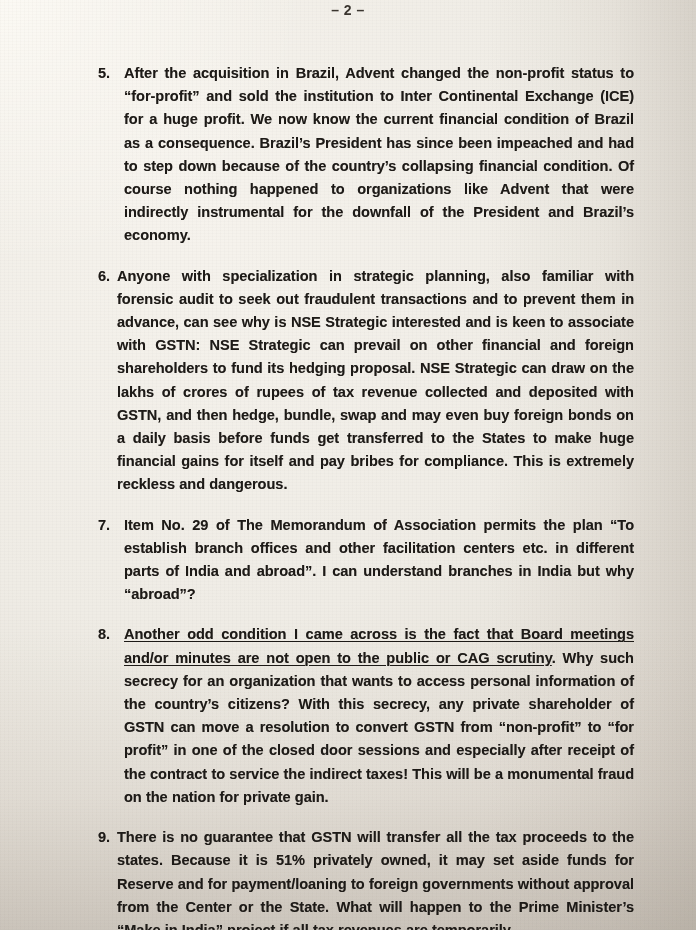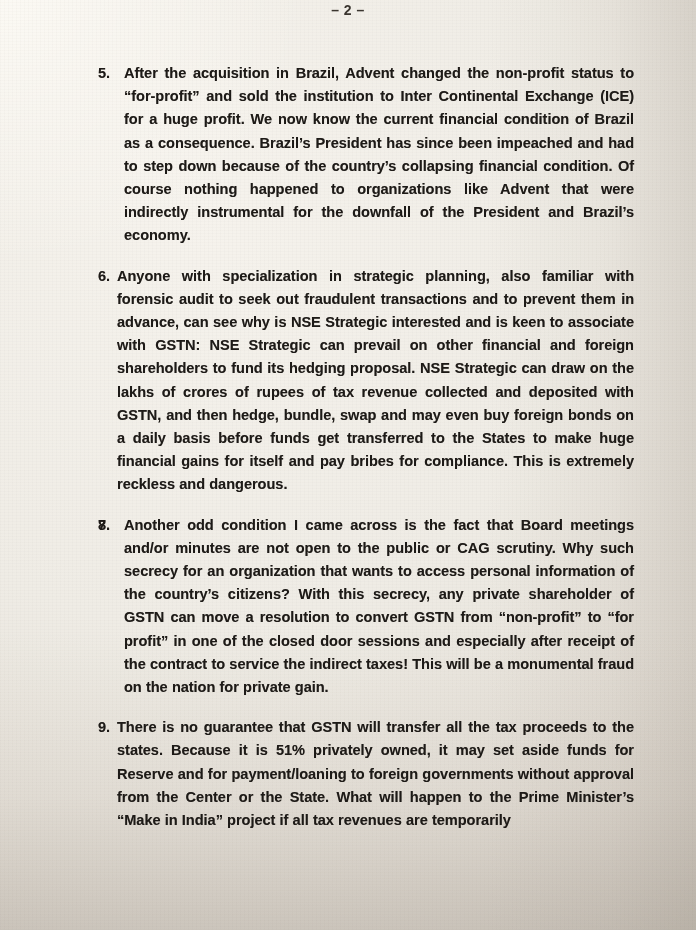--- a/index.html
+++ b/index.html
@@ -103,21 +103,21 @@
     font-weight: 700;
     text-align: left;
     color: #1d1a17;
   }
   
   .para.tight { padding-left: 19px; }
   .para.tight .marker { width: 16px; }
 
   .para .text { display: inline; }
 
-  .u { text-underline-offset: 2px; text-decoration-thickness: 1.1px; }
+  .u { text-decoration: underline; text-underline-offset: 2px; text-decoration-thickness: 1.1px; }
 
   
   .para.clipped { margin-bottom: 0; }
 </style>
 </head>
 <body>
 
 <div class="page">
 
   <div class="shade-topleft"></div>
@@ -131,21 +131,21 @@
 
     <div class="para">
       <span class="marker">5.</span><span class="text">After the acquisition in Brazil, Advent changed the non-profit status to “for-profit” and sold the institution to Inter Continental Exchange (ICE) for a huge profit.  We now  know the current financial condition of Brazil as a consequence.  Brazil’s President has since  been impeached and had to step down because of the country’s collapsing financial condition.  Of course nothing happened to organizations like Advent that were indirectly instrumental for the downfall of the President and Brazil’s economy.</span>
     </div>
 
     <div class="para tight">
       <span class="marker">6.</span><span class="text">Anyone with specialization  in strategic planning, also familiar with forensic audit to seek out fraudulent transactions and to prevent them in advance, can see why is NSE Strategic interested and is keen to associate with GSTN:  NSE  Strategic can prevail on other financial and foreign shareholders to fund its hedging proposal.  NSE Strategic can draw on the lakhs of crores of rupees of tax revenue collected and deposited with GSTN, and then hedge, bundle, swap and may even buy foreign bonds on a daily basis before funds get transferred to the States to make huge financial gains for itself and pay bribes for compliance. This is extremely reckless and dangerous.</span>
     </div>
 
     <div class="para">
-      <span class="marker">7.</span>
+      <span class="marker">7.</span><span class="text">Item No. 29 of The Memorandum of Association permits the plan “To establish branch offices and other facilitation centers etc. in different parts of India and abroad”.  I can understand branches in India but why “abroad”?</span>
     </div>
 
     <div class="para">
       <span class="marker">8.</span><span class="text u">Another odd condition I came across is the fact that Board meetings and/or minutes are not open to the public or CAG scrutiny</span><span class="text">.  Why such secrecy for an organization that wants to access personal information of the country’s citizens? With this secrecy, any private shareholder of GSTN can move a resolution to convert GSTN from “non-profit” to “for profit” in one of the closed door sessions and especially  after receipt of the contract to service the indirect taxes! This will be a monumental fraud on the nation for private gain.</span>
     </div>
 
     <div class="para tight clipped">
       <span class="marker">9.</span><span class="text">There is no guarantee that GSTN will transfer all the tax proceeds to the states.  Because it is 51% privately owned, it may set aside funds for Reserve and for payment/loaning  to foreign governments without approval from the Center or the State.  What will happen to the Prime Minister’s “Make in India” project if all tax revenues are temporarily</span>
     </div>
 

